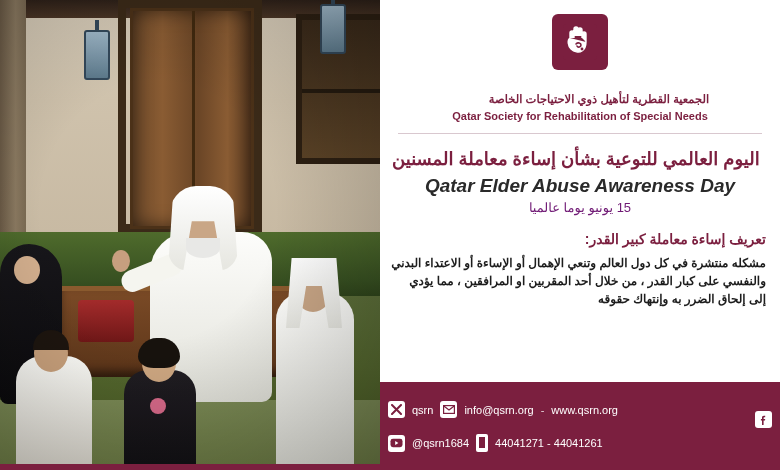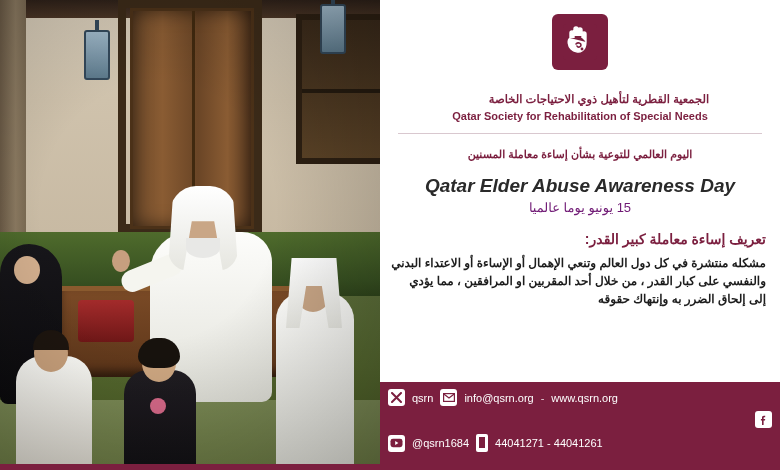--- a/index.html
+++ b/index.html
@@ -246,23 +246,23 @@
 
   .divider {
     position: absolute;
     left: 18px; right: 18px; top: 133px;
     height: 1px;
     background: #d9c8cf;
   }
 
   .title-ar {
     position: absolute; left: 12px; right: 12px; top: 148px;
-    text-align: center;
+    text-align: left;
     color: #7b1f3f;
-    font-size: 11px;
+    font-size: 18px;
     font-weight: bold;
     direction: rtl;
   }
   .title-en {
     position: absolute; left: 12px; right: 12px; top: 175px;
     text-align: center;
     color: #2a2a2a;
     font-size: 19px;
     font-weight: bold;
     font-style: italic;
@@ -303,21 +303,21 @@
   }
   .f-row {
     position: absolute;
     left: 8px; right: 8px;
     display: flex;
     align-items: center;
     gap: 7px;
     font-size: 11px;
     white-space: nowrap;
   }
-  .f-row.r1 { top: 7px; }
+  .f-row.r1 { top: 19px; }
   .f-row.r2 { top: 29px; direction: rtl; justify-content: flex-start; }
   .f-row.r3 { top: 52px; }
   .f-chip {
     width: 17px; height: 17px;
     background: #ffffff;
     border-radius: 3px;
     display: inline-flex;
     align-items: center; justify-content: center;
     color: #7b1f3f;
     font-size: 11px;

